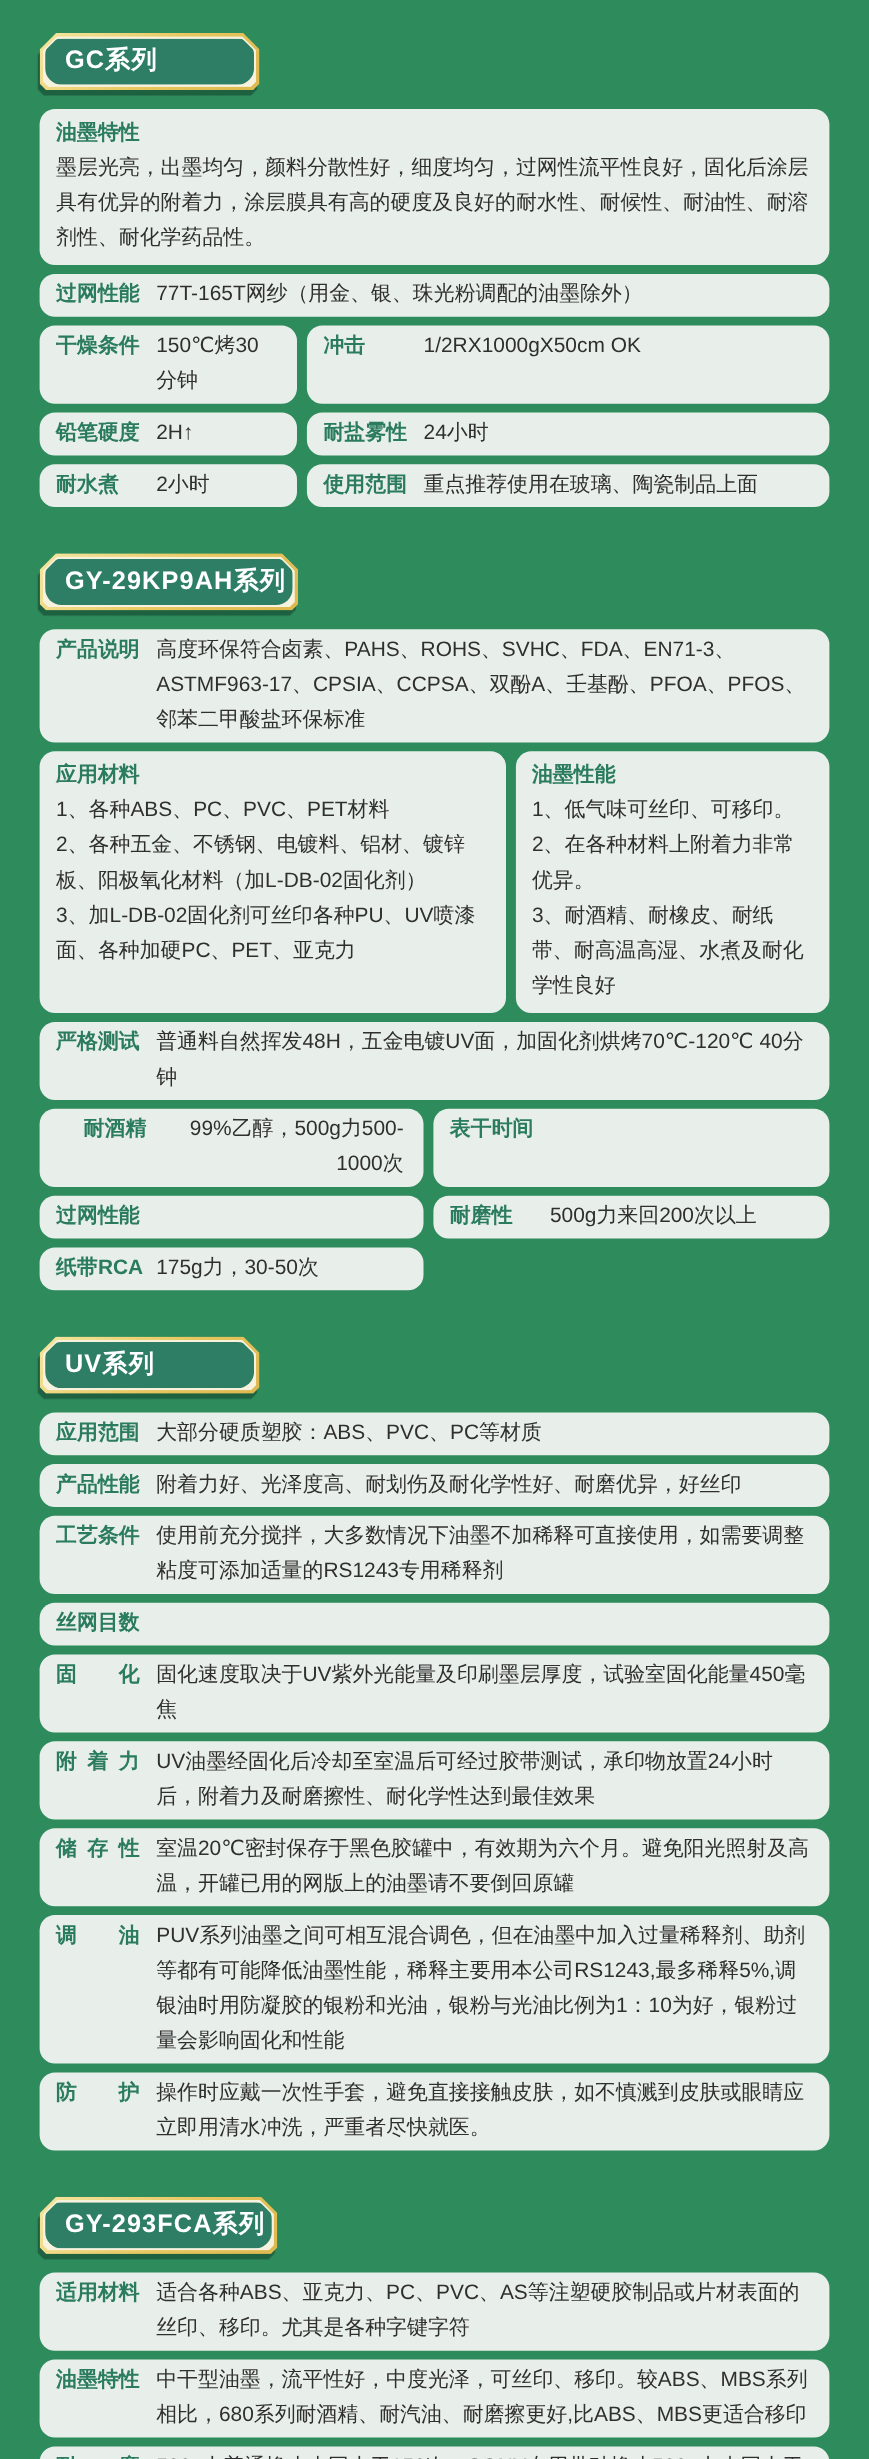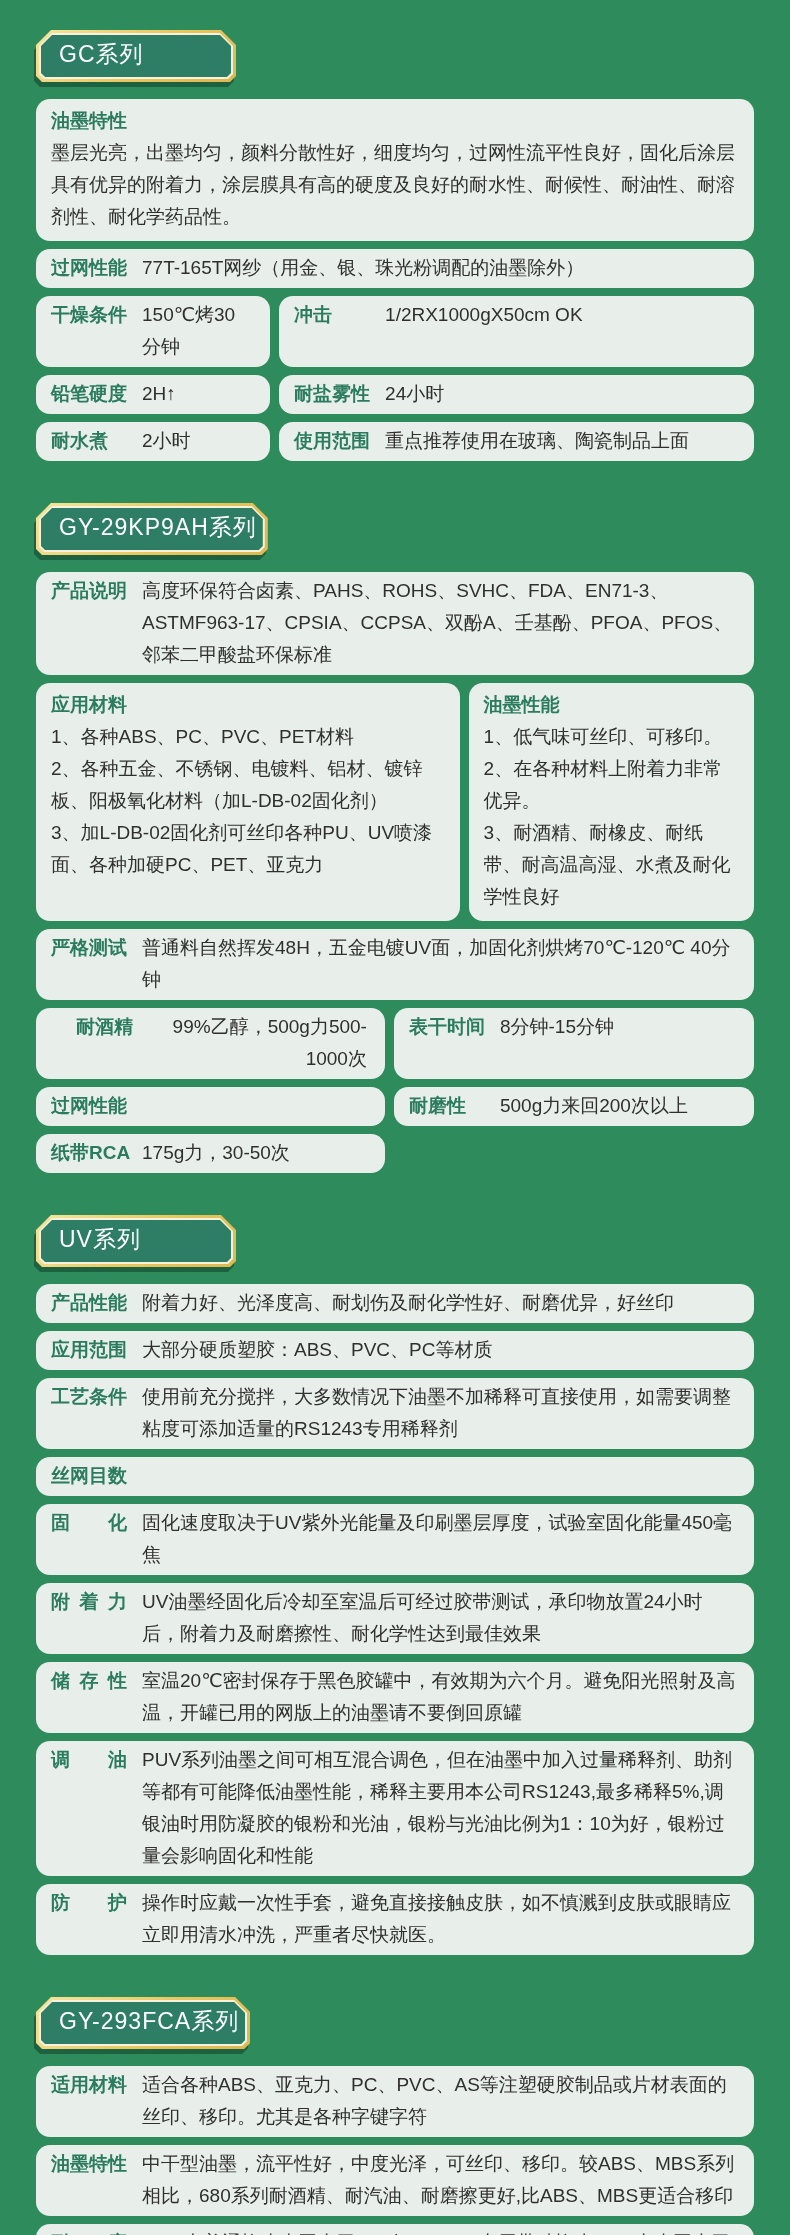--- a/index.html
+++ b/index.html
@@ -47,23 +47,24 @@
     background:var(--badge-line);
     clip-path:polygon(13px 0,calc(100% - 13px) 0,100% 13px,100% calc(100% - 5px),calc(100% - 5px) 100%,5px 100%,0 calc(100% - 5px),0 13px);
     padding:2px;
   }
   .badge-inner{
     background:var(--badge-fill);
     clip-path:polygon(11px 0,calc(100% - 11px) 0,100% 11px,100% calc(100% - 4px),calc(100% - 4px) 100%,4px 100%,0 calc(100% - 4px),0 11px);
     padding:4px 6px 7px 18px;
     color:var(--badge-text);
     font-size:23px;
-    font-weight:normal;
+    font-weight:bold;
     letter-spacing:1px;
     white-space:nowrap;
+    border-radius:15px;
   }
 
   
   .block{margin-bottom:8px;}
   .row{display:flex;gap:9px;align-items:stretch;}
   .cell{
     background:var(--card-bg);
     border-radius:14px;
     padding:3px 18px 4px 15px;
     min-height:38px;
@@ -160,47 +161,46 @@
           <span class="label">严格测试</span>
           <div class="text">普通料自然挥发48H，五金电镀UV面，加固化剂烘烤70℃-120℃ 40分钟</div>
         </div>
       </div><div class="row block">
         <div class="cell" style="flex: 0 0 48.6%; text-align: right;">
           <span class="label">耐酒精</span>
           <div class="text">99%乙醇，500g力500-1000次</div>
         </div>
         <div class="cell" style="flex: 1 1 0px;">
           <span class="label">表干时间</span>
-          <div class="text">8分钟-15分钟</div>
         </div>
       </div><div class="row block">
         <div class="cell" style="flex: 0 0 48.6%;">
           <span class="label">过网性能</span>
         </div>
         <div class="cell" style="flex: 1 1 0px;">
           <span class="label">耐磨性</span>
           <div class="text">500g力来回200次以上</div>
         </div>
       </div><div class="row block">
         <div class="cell" style="flex: 0 0 48.6%;">
           <span class="label">纸带RCA</span>
           <div class="text">175g力，30-50次</div>
         </div>
       </div></section>
     <section class="section"><div class="badge-wrap"><div class="badge-outer"><div class="badge-mid">
             <div class="badge-inner">UV系列</div>
           </div></div></div><div class="row block">
         <div class="cell" style="flex: 1 1 0px;">
+          <span class="label">应用范围</span>
+          <div class="text">大部分硬质塑胶：ABS、PVC、PC等材质</div>
+        </div>
+      </div><div class="row block">
+        <div class="cell" style="flex: 1 1 0px;">
           <span class="label">产品性能</span>
           <div class="text">附着力好、光泽度高、耐划伤及耐化学性好、耐磨优异，好丝印</div>
-        </div>
-      </div><div class="row block">
-        <div class="cell" style="flex: 1 1 0px;">
-          <span class="label">应用范围</span>
-          <div class="text">大部分硬质塑胶：ABS、PVC、PC等材质</div>
         </div>
       </div><div class="row block">
         <div class="cell" style="flex: 1 1 0px;">
           <span class="label">工艺条件</span>
           <div class="text">使用前充分搅拌，大多数情况下油墨不加稀释可直接使用，如需要调整粘度可添加适量的RS1243专用稀释剂</div>
         </div>
       </div><div class="row block">
         <div class="cell" style="flex: 1 1 0px;">
           <span class="label">丝网目数</span>
         </div>

